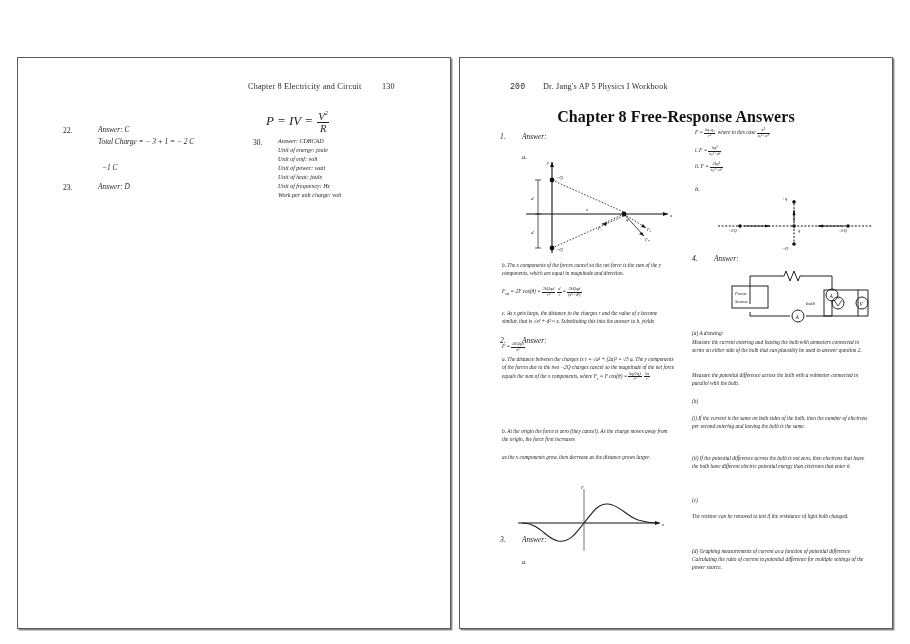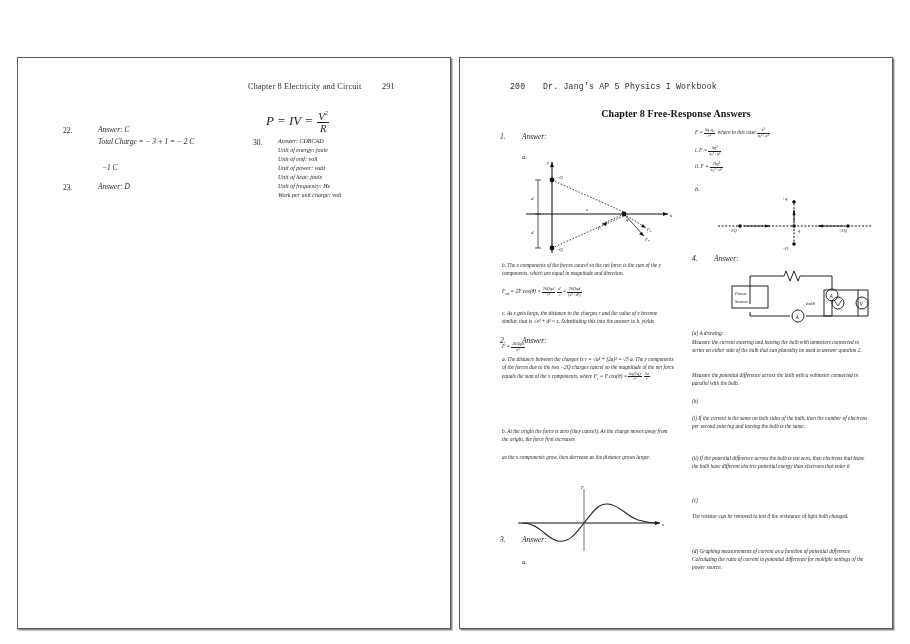--- a/index.html
+++ b/index.html
@@ -57,21 +57,21 @@
     font-style: italic;
     font-size: 7.4px;
     line-height: 1.42;
     color: #1d1d1d;
   }
   .blk.sm { font-size: 6.0px; line-height: 1.45; }
   .blk.xs { font-size: 5.3px; line-height: 1.5; }
   .chapter-title {
     position: absolute;
     font-weight: bold;
-    font-size: 10px;
+    font-size: 16px;
     color: #111;
     width: 100%;
     text-align: center;
     letter-spacing: .1px;
   }
 
   
   .frac {
     display: inline-block;
     vertical-align: middle;
@@ -90,21 +90,21 @@
   .fig svg { display: block; }
 </style>
 </head>
 <body>
 
 <div id="viewer">
 
   <div class="page" id="page-left">
 
     <div class="run-head" style="left:230px; top:24px;">Chapter 8   Electricity and Circuit</div>
-    <div class="run-head" style="left:364px; top:24px;">291</div>
+    <div class="run-head" style="left:364px; top:24px;">130</div>
 
     <div class="num-lbl" style="left:45px; top:68px;">22.</div>
 
     <div class="blk" style="left:80px; top:67px; width:180px;">Answer: C</div>
     <div class="blk" style="left:80px; top:79px; width:200px;">Total Charge = − 3 + 1 = − 2 C</div>
 
 
     <div class="blk" style="left:84px; top:105px; width:180px;">−1 C</div>
 
     <div class="num-lbl" style="left:45px; top:125px;">23.</div>
@@ -122,21 +122,21 @@
     <div class="blk sm" style="left:260px; top:97px; width:150px;">Unit of emf: volt</div>
     <div class="blk sm" style="left:260px; top:106px; width:150px;">Unit of power: watt</div>
     <div class="blk sm" style="left:260px; top:115px; width:150px;">Unit of heat: joule</div>
     <div class="blk sm" style="left:260px; top:124px; width:150px;">Unit of frequency: Hz</div>
     <div class="blk sm" style="left:260px; top:133px; width:150px;">Work per unit charge: volt</div>
   </div>
 
   <div class="page" id="page-right">
 
     <div class="run-head" style="left:50px; top:24px;font-family:Liberation Mono, monospace;">200</div>
-    <div class="run-head" style="left:83px; top:24px;font-family:Liberation Mono, monospace;">Dr. Jang's AP 5 Physics I Workbook</div>
+    <div class="run-head" style="left:83px; top:24px;">Dr. Jang's AP 5 Physics I Workbook</div>
 
     <div class="chapter-title" style="top:50px;">Chapter 8 Free-Response Answers</div>
 
     <div class="num-lbl" style="left:40px; top:74px; font-style:italic;">1.</div>
     <div class="blk" style="left:62px; top:74px;">Answer:</div>
 
     <div class="blk" style="left:62px; top:94px; font-size:6.5px;">a.</div>
 
     <div class="fig" style="left:56px; top:100px;">
       <svg width="160" height="96" viewBox="0 0 160 96">

